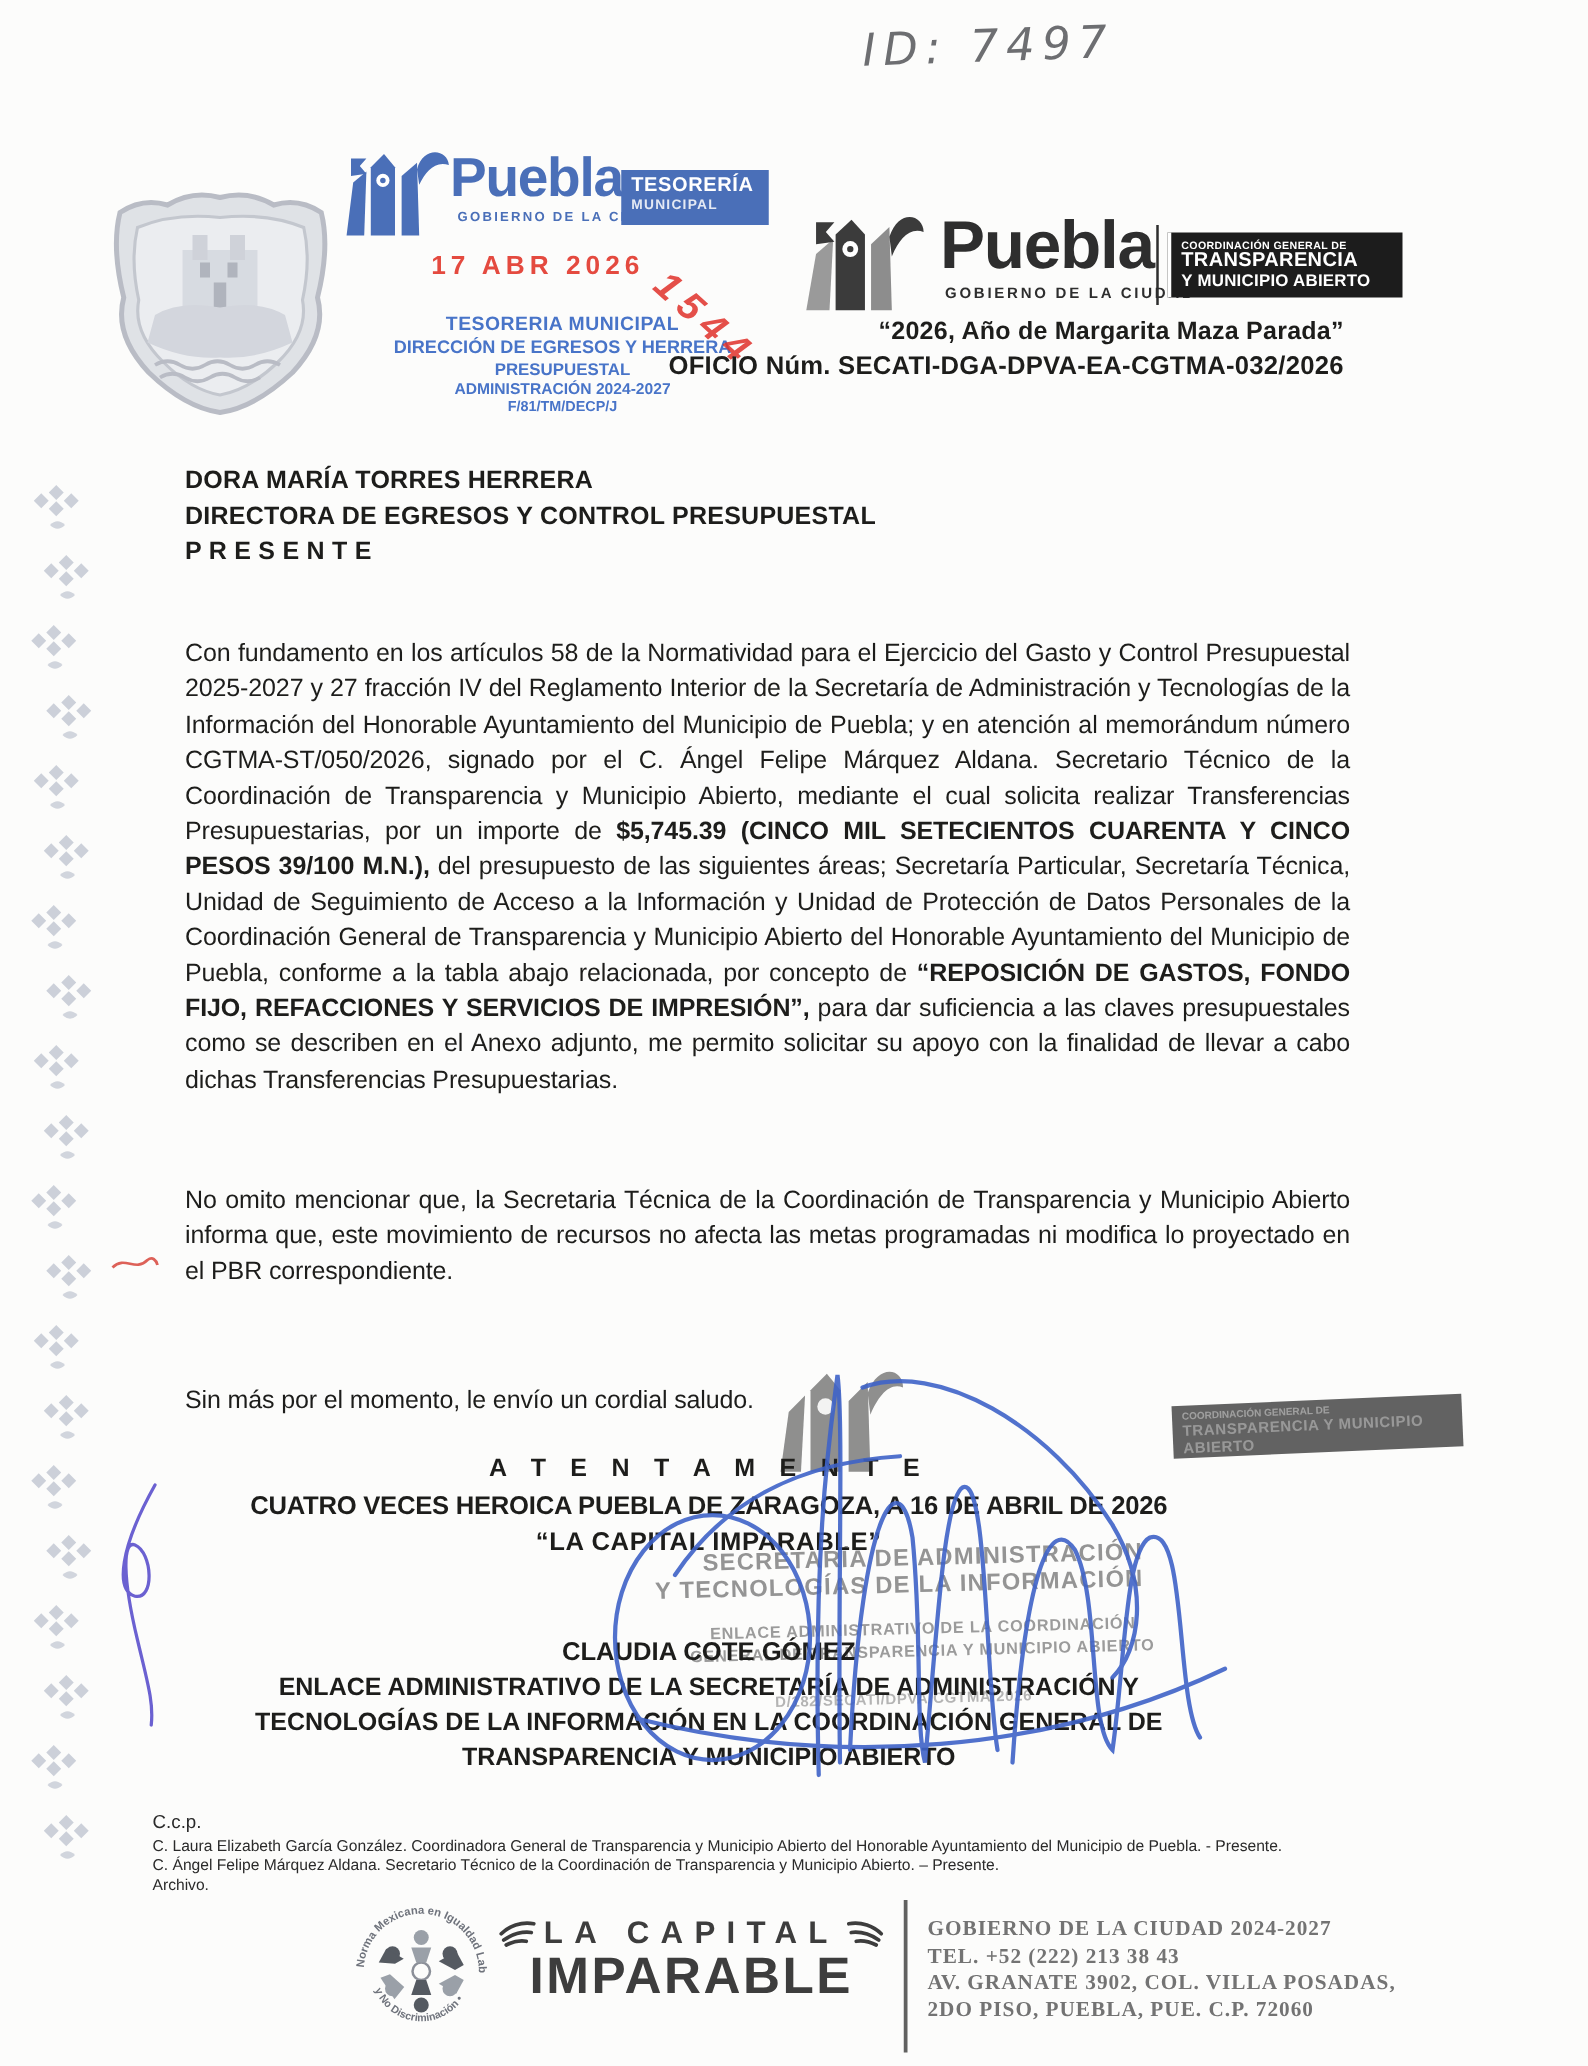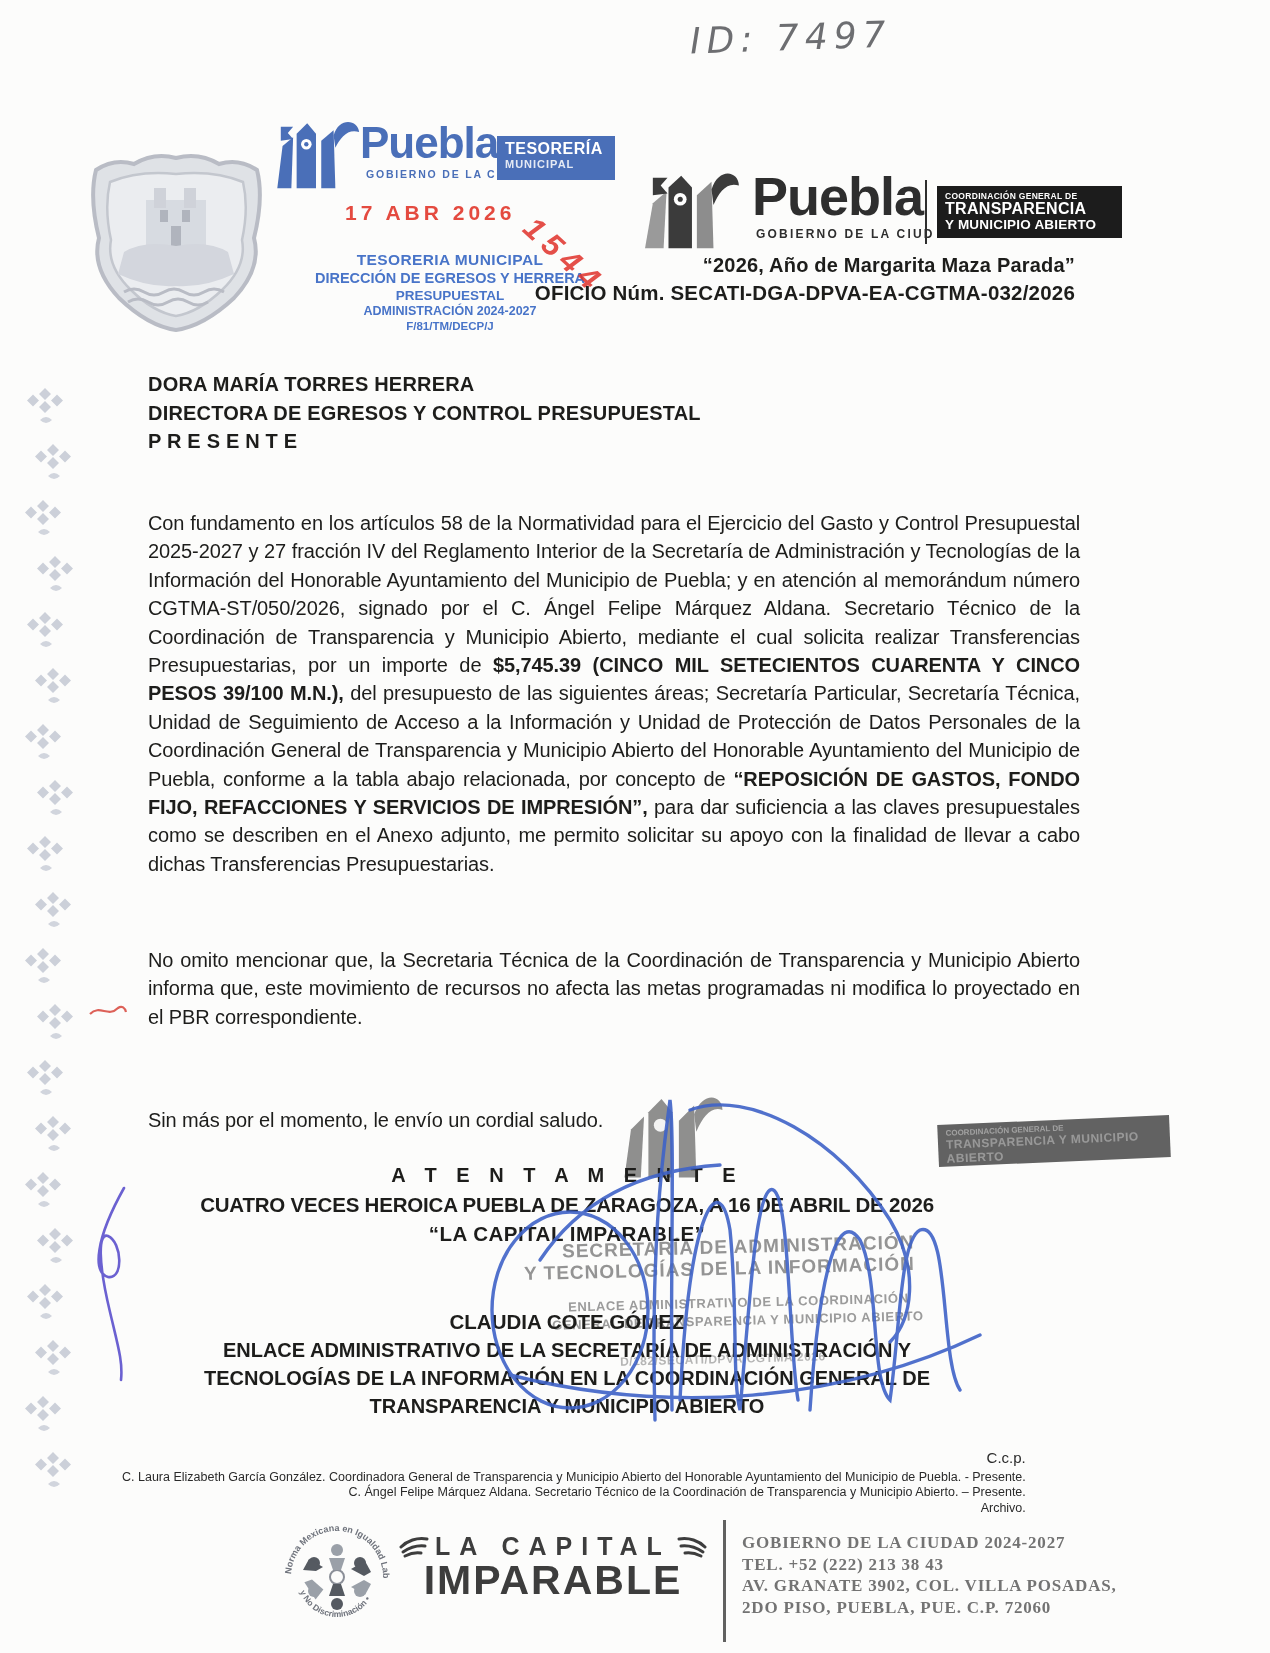--- a/index.html
+++ b/index.html
@@ -79,21 +79,21 @@
   .gs4{left:552px;top:1313px;font-size:13px;letter-spacing:.6px;opacity:.75;}
   .gs5{left:620px;top:1352px;font-size:12px;letter-spacing:.5px;opacity:.55;}
   .dark-blob{
     left:938px;top:1120px;width:232px;height:42px;background:#4d4d4d;opacity:.88;
     transform:rotate(-2.5deg);color:#e9e9e9;padding:4px 8px;box-sizing:border-box;
   }
   .dark-blob .t1{font-size:8px;opacity:.45;font-weight:700;}
   .dark-blob .t2{font-size:12px;opacity:.4;font-weight:800;letter-spacing:.5px;}
   .stamp-icon-smudge{left:598px;top:1086px;opacity:.8;}
   
-  .ccp{left:122px;top:1450px;font-size:12.5px;line-height:15.5px;color:#2a2a2a;text-align:right;}
+  .ccp{left:122px;top:1450px;font-size:12.5px;line-height:15.5px;color:#2a2a2a;}
   .ccp .lbl{font-size:15px;font-weight:400;margin-bottom:4px;}
   
   .seal{left:276px;top:1514px;}
   .cap-logo{left:398px;top:1532px;width:310px;text-align:center;color:#3d3d3d;}
   .cap-logo .c1{font-size:25px;font-weight:800;letter-spacing:9px;display:flex;align-items:center;justify-content:center;gap:6px;}
   .cap-logo .c2{font-size:41px;font-weight:800;letter-spacing:2px;margin-top:-4px;}
   .f-divider{left:723px;top:1520px;width:2.5px;height:122px;background:#3a3a3a;opacity:.8;}
   .address{left:742px;top:1532px;font-family:"Liberation Serif",serif;font-weight:700;
     font-size:17px;line-height:21.5px;color:#737373;letter-spacing:.8px;}
   

